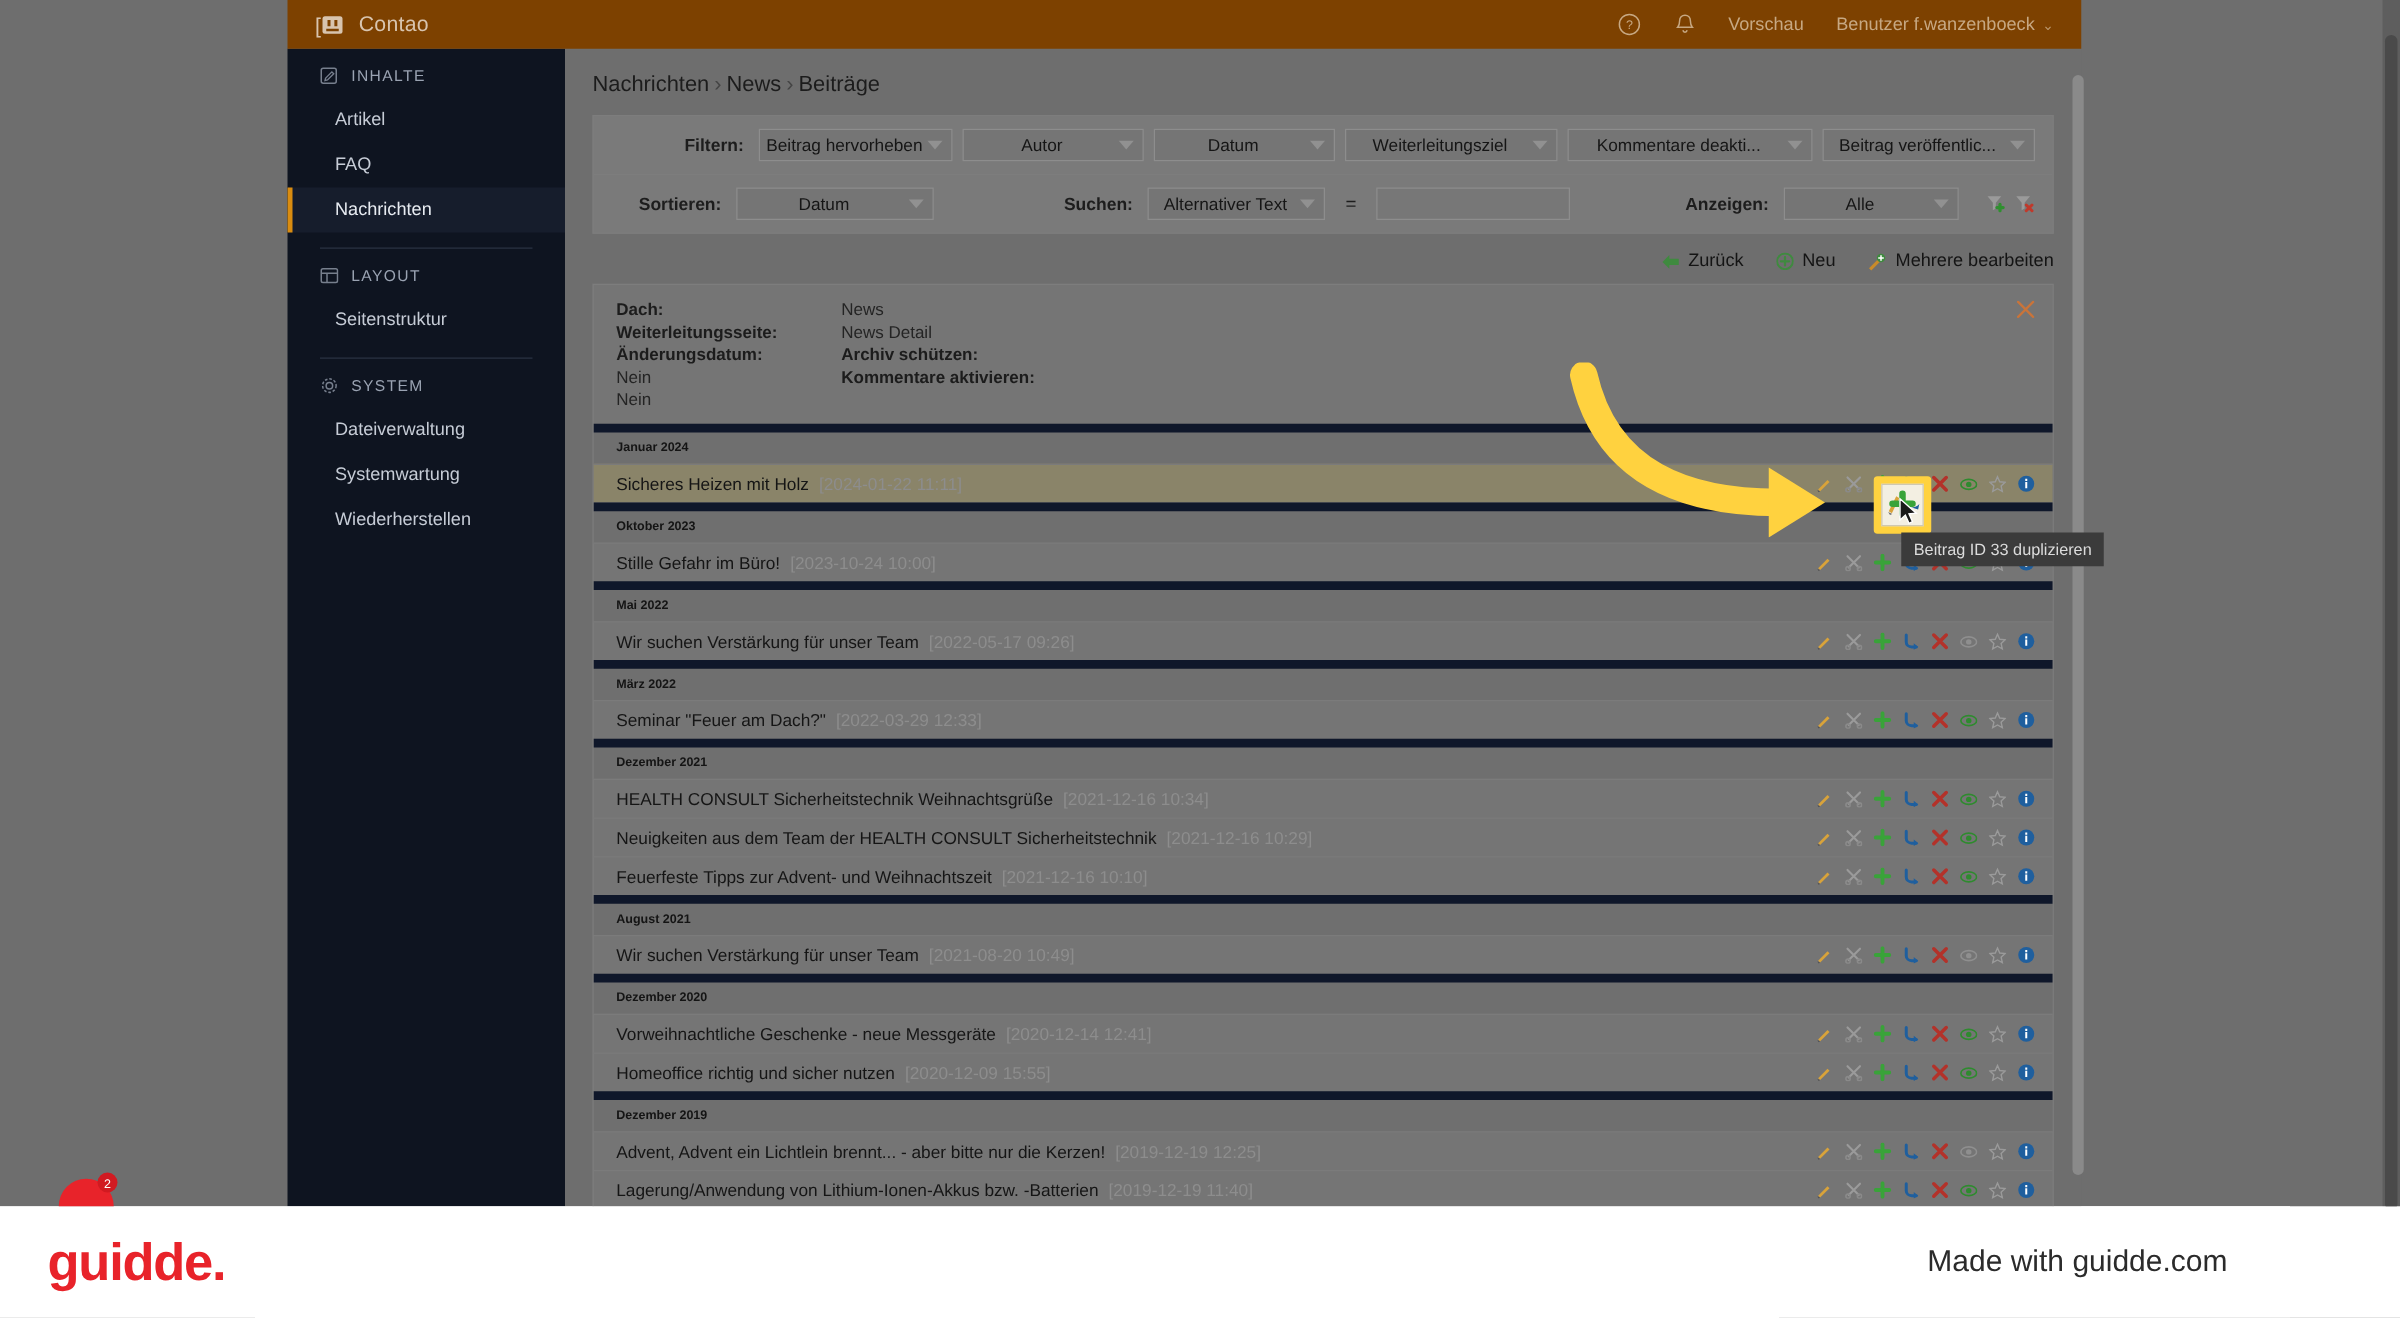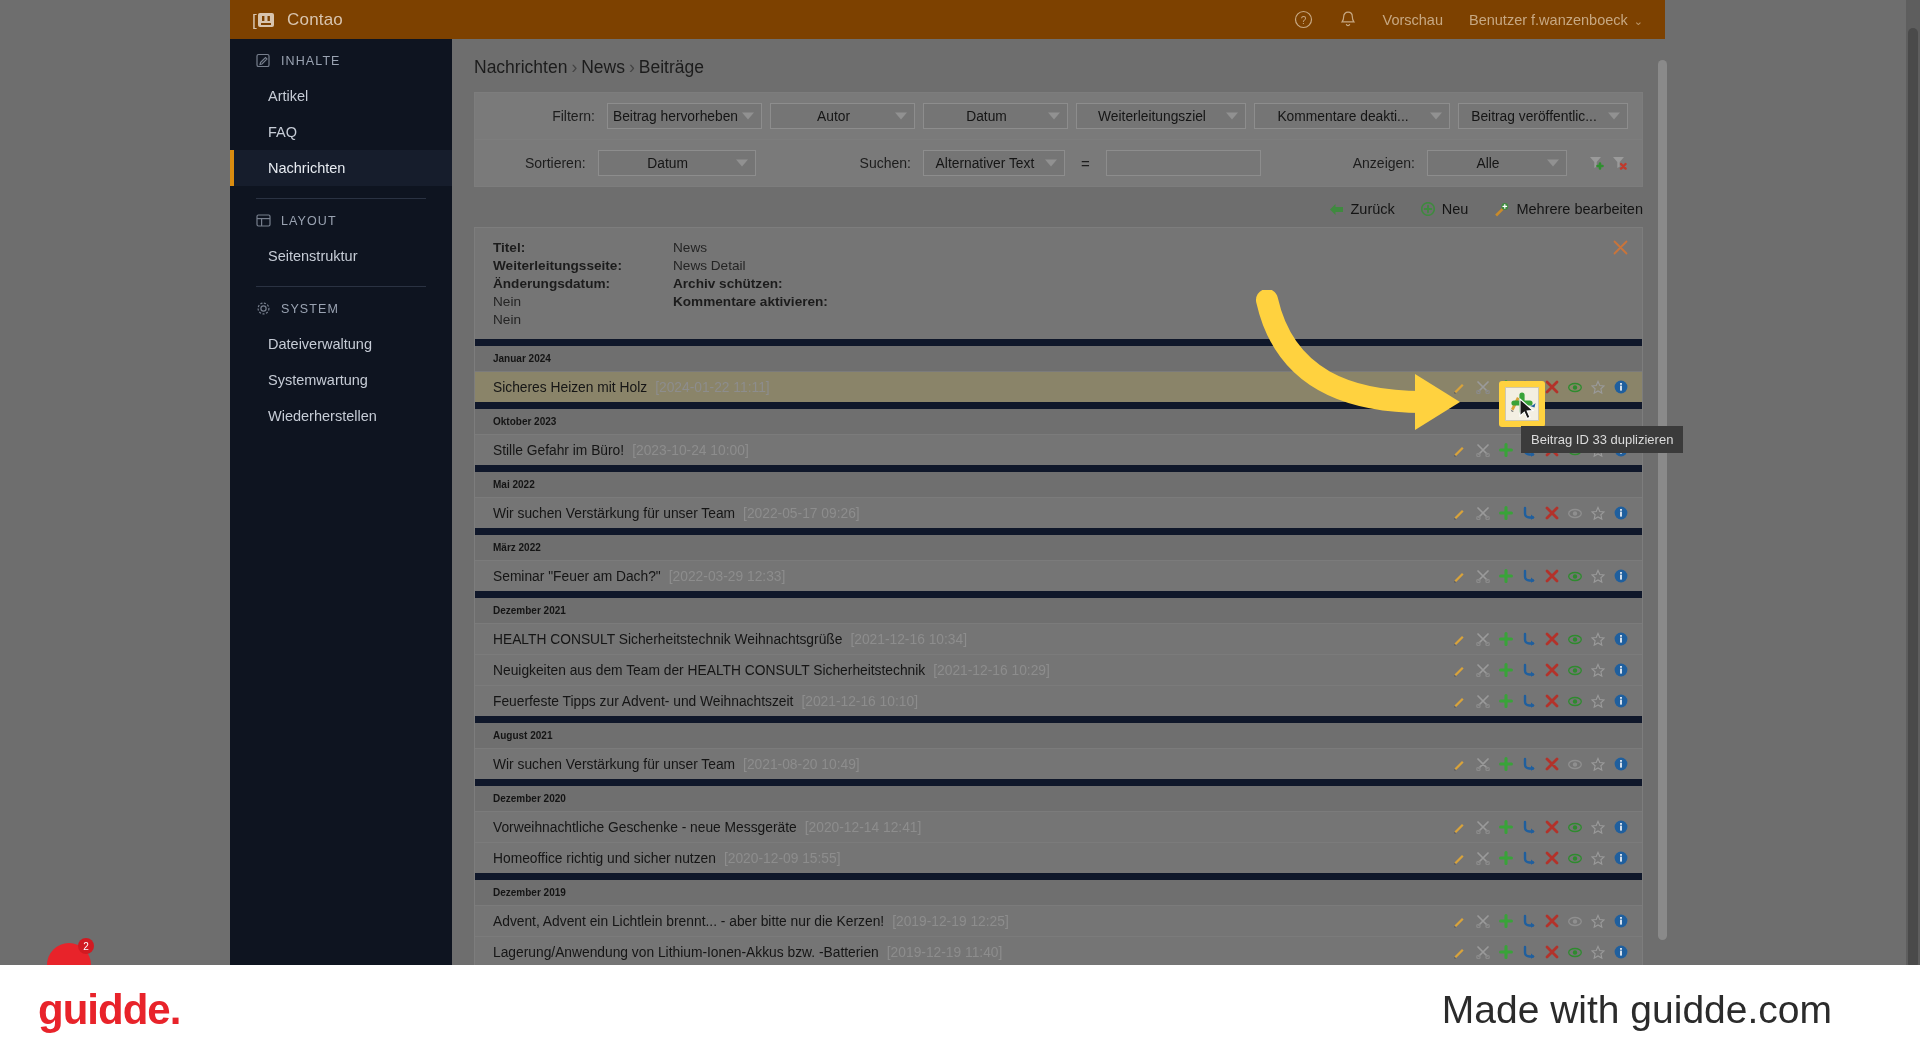--- a/index.html
+++ b/index.html
@@ -82,21 +82,21 @@
 
   .panel {
     margin: 0 22px; border:1px solid #7d7d7d; background:#7a7a7a;
   }
   .panel-row {
     display:flex; align-items:center; justify-content:flex-end;
     border-bottom:1px solid #7d7d7d; padding: 10px 14px;
     gap:8px; flex-wrap:nowrap;
   }
   .panel-row:last-child { border-bottom:none; }
-  .lbl { font-size:14px; font-weight:normal; color:#1d1d1d; padding-right:4px; white-space:nowrap; }
+  .lbl { font-size:14px; font-weight:bold; color:#1d1d1d; padding-right:4px; white-space:nowrap; }
 
   .sel {
     position:relative; display:inline-flex; align-items:center;
     height:26px; border:1px solid #8d8d8d; background:#757575;
     color:#151515; font-size:13.8px; padding: 0 26px 0 8px;
     white-space:nowrap; overflow:hidden; cursor:pointer;justify-content:center;
   }
   .sel .arr {
     position:absolute; right:7px; top:50%; transform:translateY(-50%);
     width:0;height:0;border-left:6px solid transparent;border-right:6px solid transparent;
@@ -191,21 +191,21 @@
   
   .footer {
     position:absolute; left:0; top:965px; width:1832px; height:89px;
     background:#ffffff; display:flex; align-items:center;
   }
   .footer .logo-text {
     margin-left:38px; font-size:42px; font-weight:bold; color:#e8232a;
     letter-spacing:-1px;
   }
   .footer .made {
-    margin-left:auto; font-size:39px; color:#2b2b2b;
+    margin-left:auto; margin-right:50px; font-size:24px; color:#2b2b2b;
   }
 </style>
 </head>
 <body>
 
 <div id="root">
 
   <div id="app">
     <div class="dim-left"></div>
 
@@ -383,21 +383,21 @@
               <circle cx="10.8" cy="4.4" r="3.4" fill="#3f8a3f"></circle>
               <path d="M10.8 2.6 v3.6 M9 4.4 h3.6" stroke="#fff" stroke-width="1.2" stroke-linecap="round"></path>
             </svg>
           </span>
           <span>Mehrere bearbeiten</span>
         </span>
       </div>
 
       <div class="listing">
         <div class="tl-info">
-          <span class="k">Titel:</span>
+          <span class="k">Dach:</span>
           <span class="v">News</span>
           <span class="k">Weiterleitungsseite:</span>
           <span class="v">News Detail</span>
           <span class="k">Änderungsdatum:</span>
           <span class="k">Archiv schützen:</span>
           <span class="v">Nein</span>
           <span class="k">Kommentare aktivieren:</span>
           <span class="v">Nein</span>
           <span class="close-x">
             <svg width="15" height="15" viewBox="0 0 15 15">

